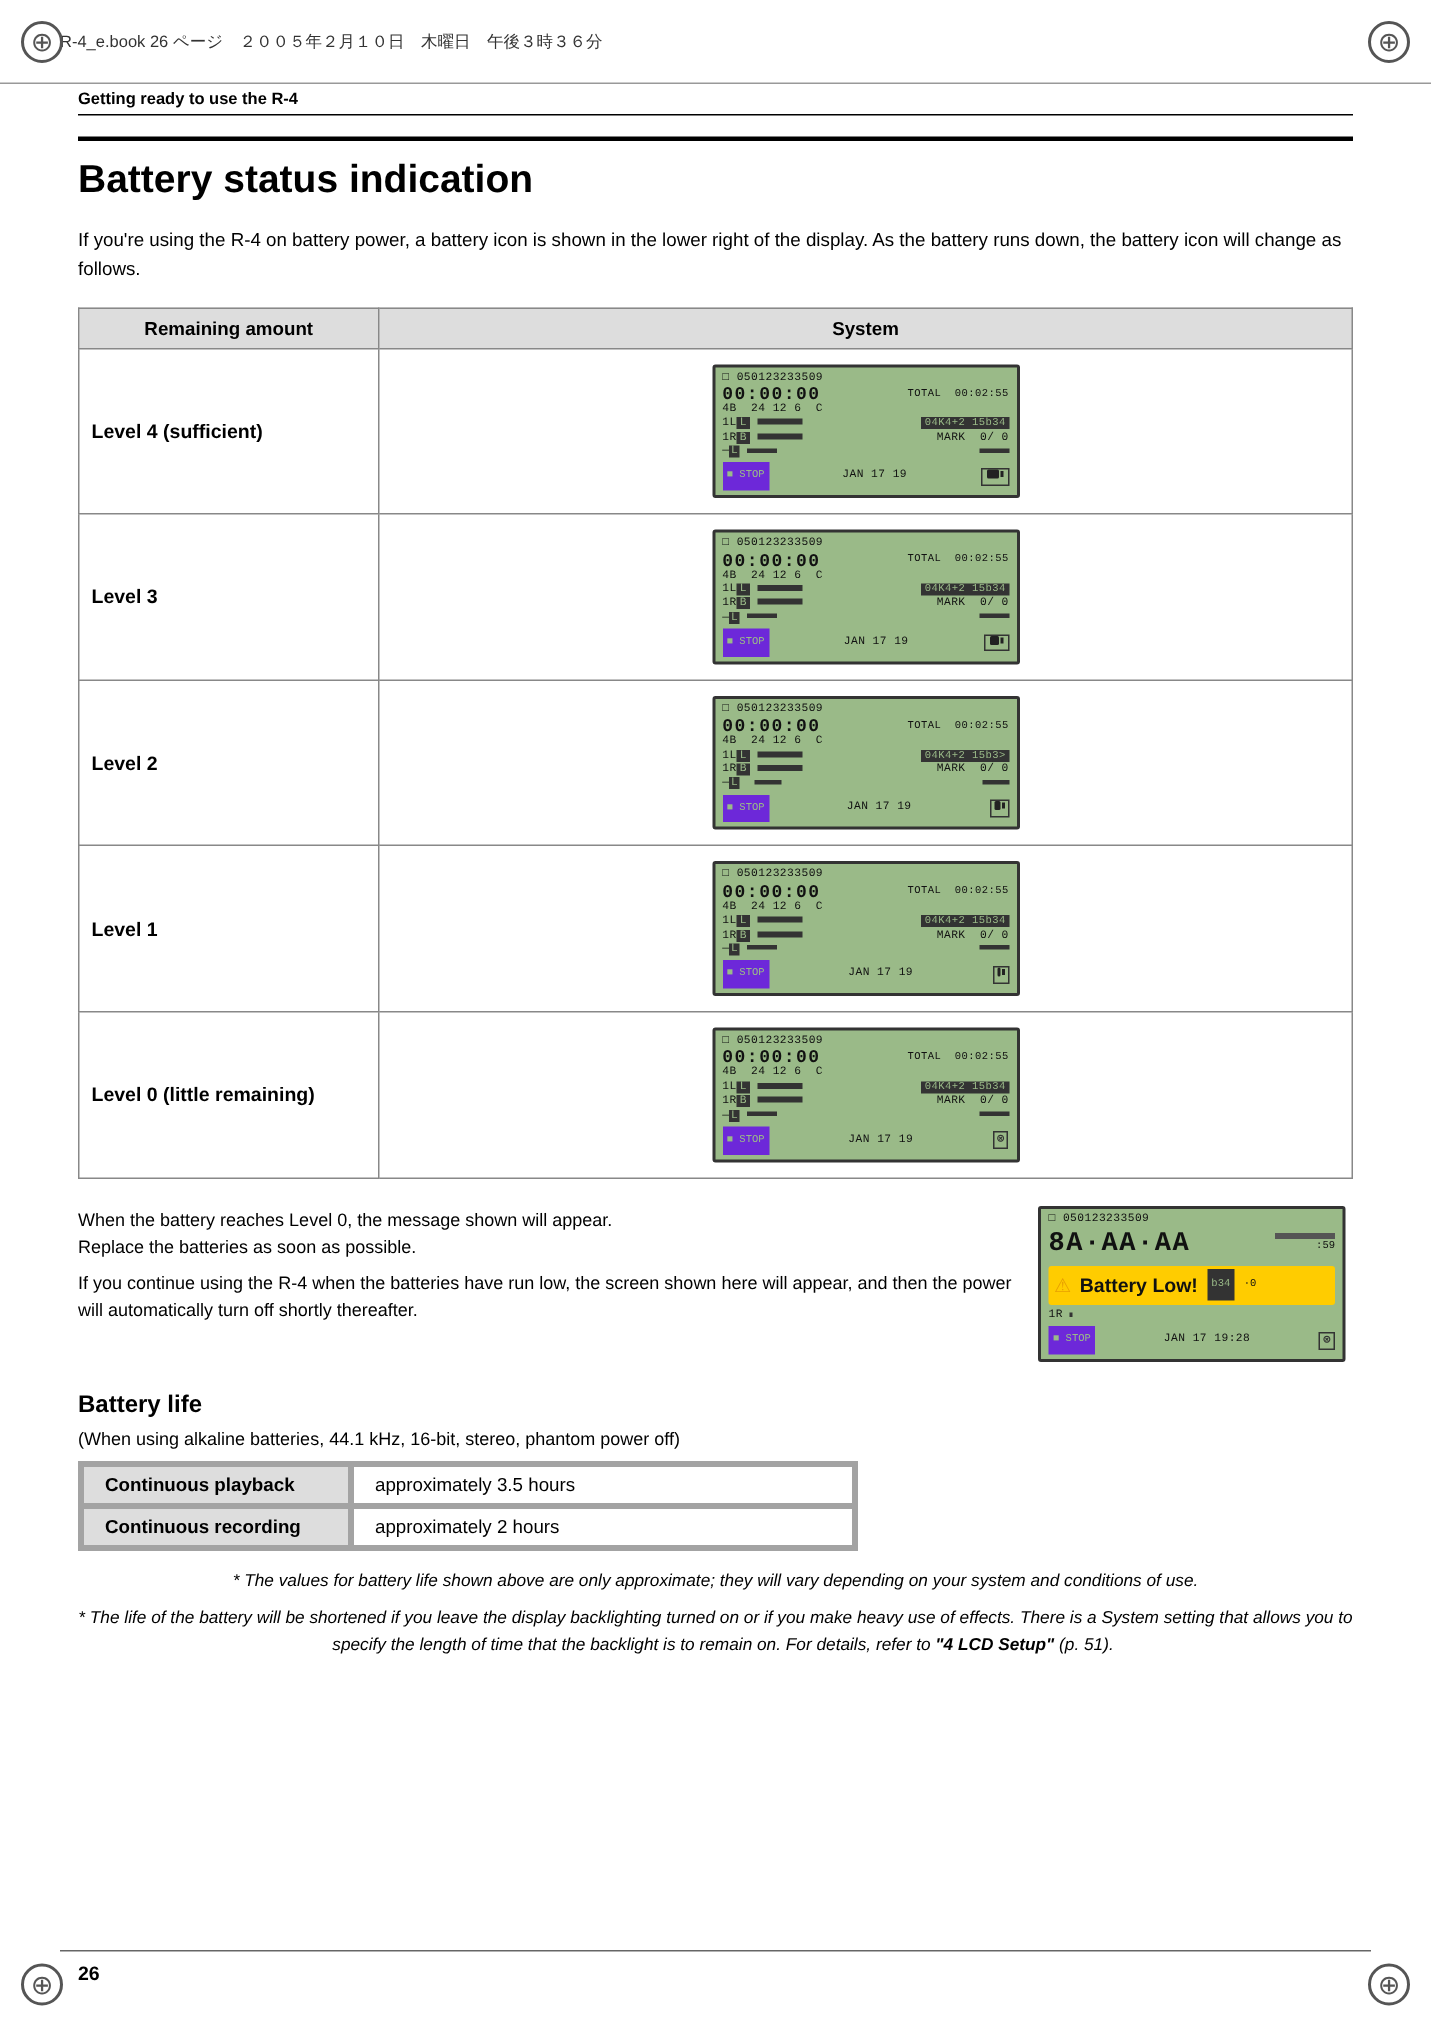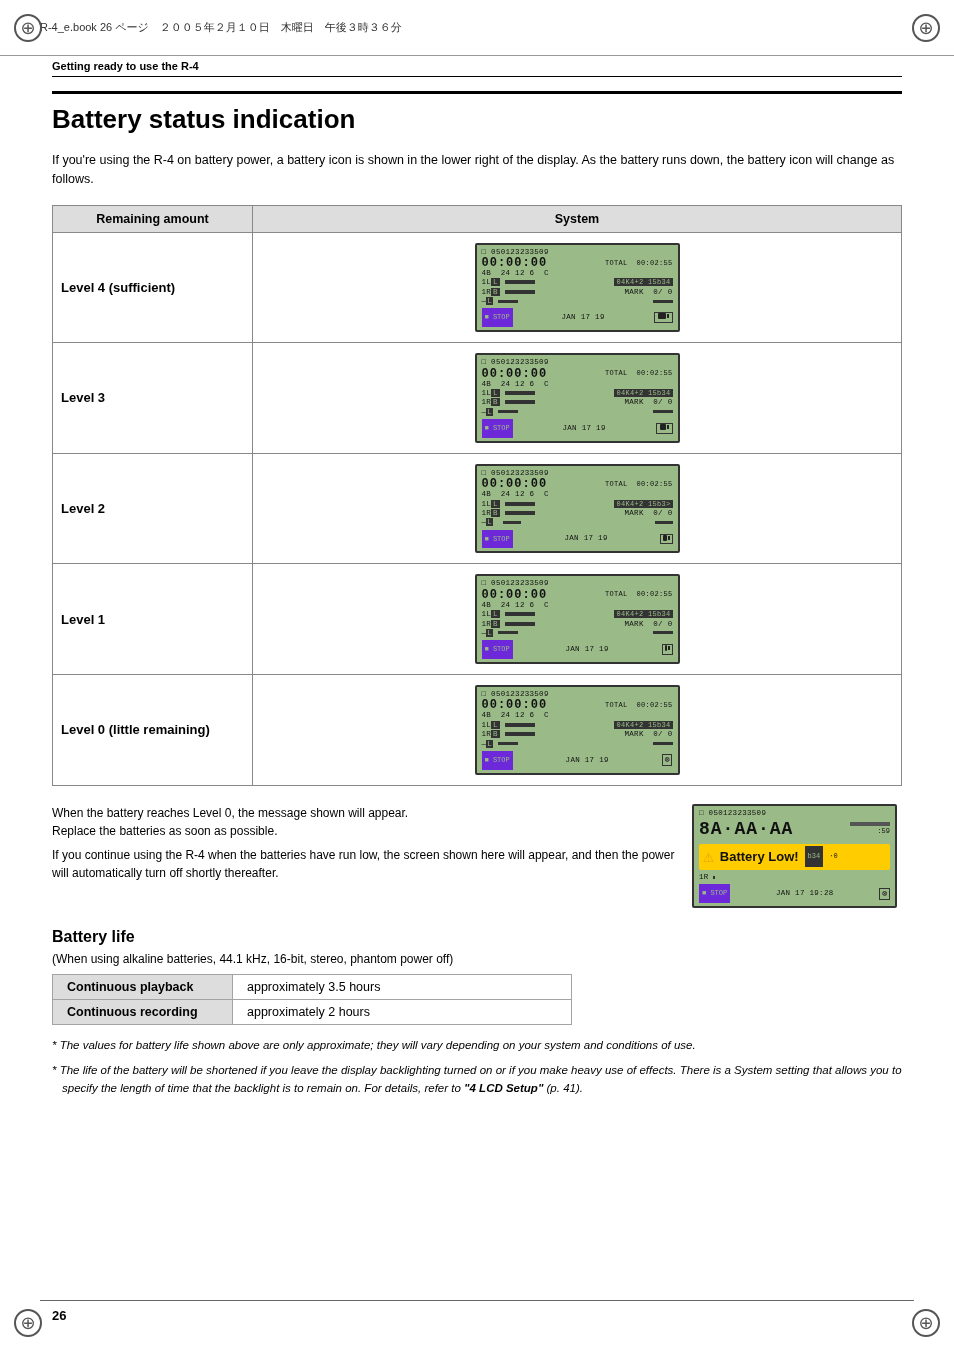--- a/index.html
+++ b/index.html
@@ -150,39 +150,40 @@
     }
 
     .life-table {
       border-collapse: collapse;
       width: 520px;
       margin-bottom: 12px;
       font-family: Arial, sans-serif;
       font-size: 12.5px;
     }
     .life-table td {
-      border: 1px solid #a3a3a3;
+      border: 4px solid #a3a3a3;
       padding: 5px 14px;
     }
     .life-table td:first-child {
       background: #ddd;
       font-weight: bold;
       width: 180px;
     }
 
     .footnote {
       font-family: Arial, sans-serif;
       font-size: 11.5px;
       margin-top: 10px;
       line-height: 1.5;
     }
     .footnote p {
       margin-bottom: 8px;
       padding-left: 10px;
       text-indent: -10px;
+      text-align: center;
     }
     .footnote em {
       font-style: italic;
     }
     .footnote strong {
       font-weight: bold;
     }
 
     
     .page-number {
@@ -527,21 +528,21 @@
             <td>approximately 2 hours</td>
           </tr>
         </tbody>
       </table>
       <div class="footnote">
         <p>
           <em>* The values for battery life shown above are only approximate; they will vary depending on your system and conditions of use.</em>
         </p>
         <p>
           <em>
-            <span>* The life of the battery will be shortened if you leave the display backlighting turned on or if you make heavy use of effects. There is a System setting that allows you to specify the length of time that the backlight is to remain on. For details, refer to </span><strong>"4 LCD Setup"</strong><span> (p. 41).</span>
+            <span>* The life of the battery will be shortened if you leave the display backlighting turned on or if you make heavy use of effects. There is a System setting that allows you to specify the length of time that the backlight is to remain on. For details, refer to </span><strong>"4 LCD Setup"</strong><span> (p. 51).</span>
           </em>
         </p>
       </div>
     </div>
 
   </div>
 
   <div class="bottom-line"></div>
   <div class="page-number">26</div>
 

